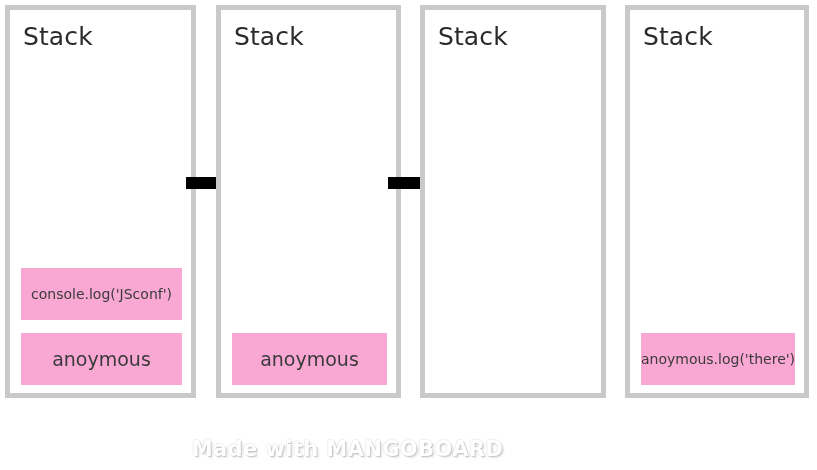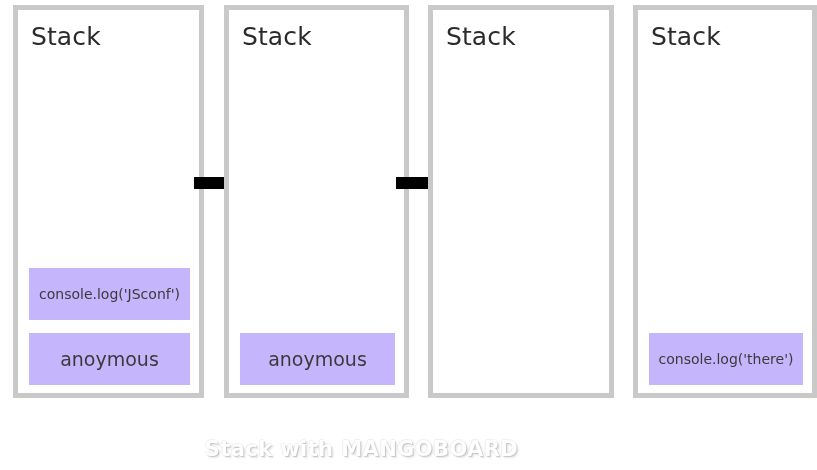--- a/index.html
+++ b/index.html
@@ -10,25 +10,24 @@
   body {
     width: 817px;
     height: 470px;
     position: relative;
     overflow: hidden;
     font-family: "DejaVu Sans", "Liberation Sans", sans-serif;
   }
 
   .canvas {
     position: absolute;
-    left: 8px;
+    left: 0;
     top: 0;
     width: 695px;
     height: 470px;
-    padding-left: 12px;
   }
 
   
   .panel {
     position: absolute;
     top: 5px;
     height: 393px;
     background: #ffffff;
     border: 5px solid #c9c9c9;
     box-sizing: border-box;
@@ -54,21 +53,21 @@
   .frames {
     position: absolute;
     left: 11px;
     right: 9px;
     bottom: 8px;
     display: flex;
     flex-direction: column;
     gap: 13px;
   }
   .frame {
-    background: #c4b5fd;
+    background: #f9a8d4;
     height: 52px;
     display: flex;
     align-items: center;
     justify-content: center;
     box-sizing: border-box;
     padding: 0 4px;
   }
   .frame-label {
     color: #3a3a3a;
     white-space: nowrap;
@@ -151,20 +150,20 @@
 
   <div class="panel panel-3">
     <div class="panel-title">Stack</div>
     <div class="frames"></div>
   </div>
 
   <div class="panel panel-4">
     <div class="panel-title">Stack</div>
     <div class="frames">
       <div class="frame frame-code">
-        <span class="frame-label">console.log('there')</span>
+        <span class="frame-label">anoymous.log('there')</span>
       </div>
     </div>
   </div>
 
-  <div class="watermark">Stack with MANGOBOARD</div>
+  <div class="watermark">Made with MANGOBOARD</div>
 
 </div>
 
 </body></html>

